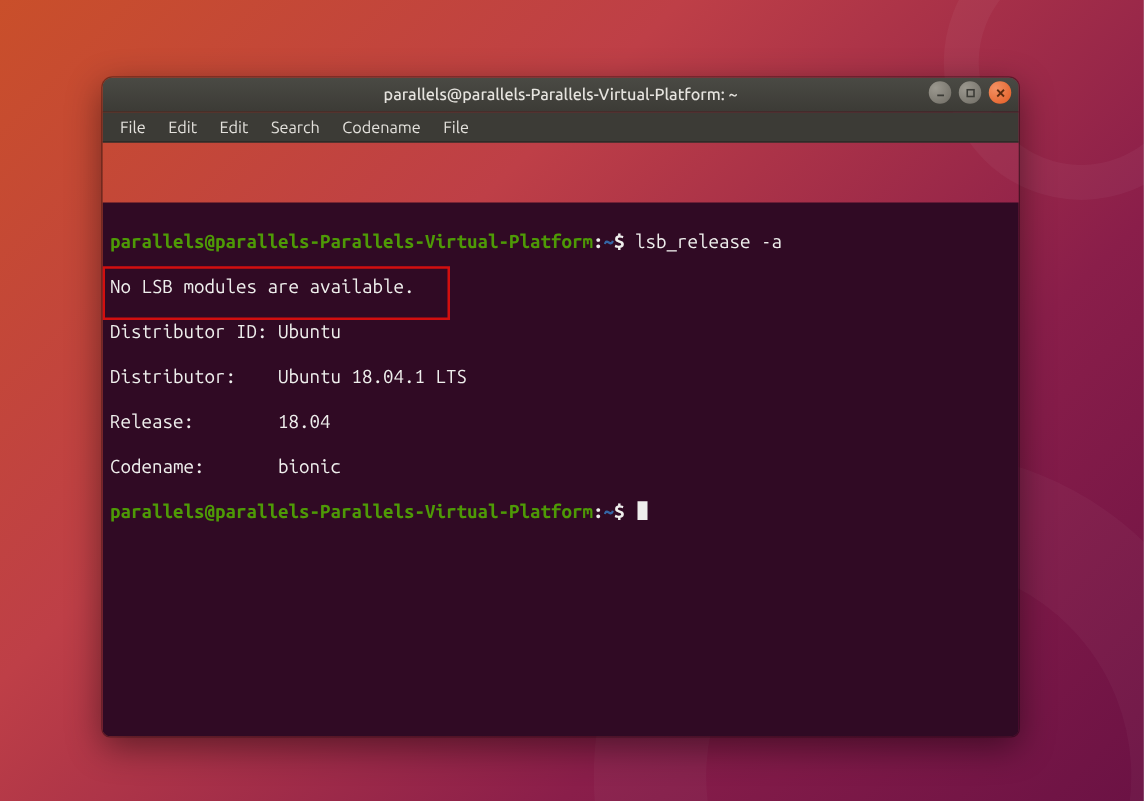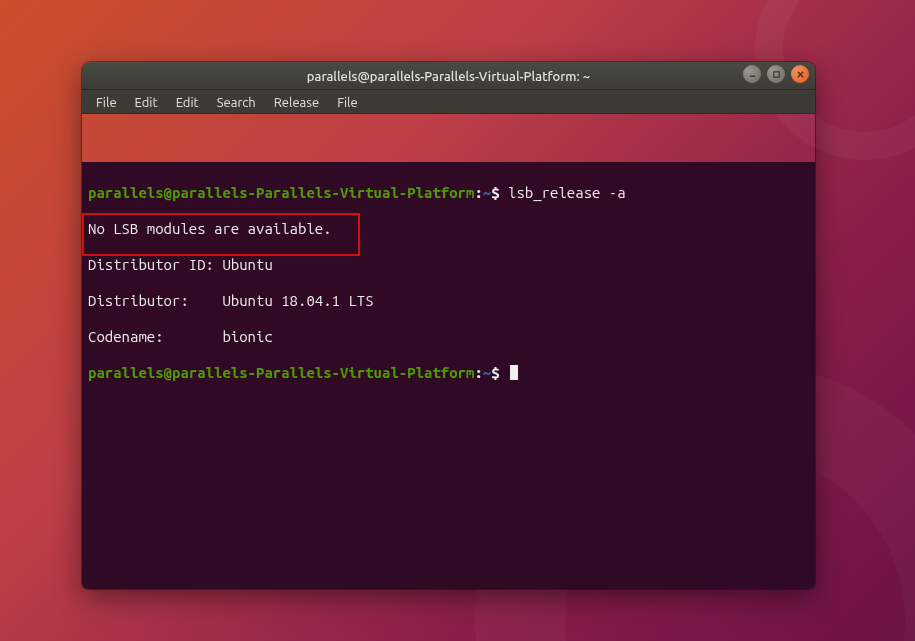--- a/index.html
+++ b/index.html
@@ -157,28 +157,29 @@
           </svg>
       </div>
     </div>
   </div>
 
   <div class="menubar">
     <span class="menu-item">File</span>
     <span class="menu-item">Edit</span>
     <span class="menu-item">Edit</span>
     <span class="menu-item">Search</span>
-    <span class="menu-item">Release</span>
+    <span class="menu-item">Codename</span>
     <span class="menu-item">File</span>
   </div>
 
   <div class="terminal">
 <span class="term-line"><span class="prompt-user">parallels@parallels-Parallels-Virtual-Platform</span><span class="prompt-sep">:</span><span class="prompt-path">~</span><span class="prompt-sep">$</span> <span>lsb_release -a</span></span>
 <span class="term-line">No LSB modules are available.</span>
 <span class="term-line">Distributor ID: Ubuntu</span>
 <span class="term-line">Distributor:    Ubuntu 18.04.1 LTS</span>
+<span class="term-line">Release:        18.04</span>
 <span class="term-line">Codename:       bionic</span>
 <span class="term-line"><span class="prompt-user">parallels@parallels-Parallels-Virtual-Platform</span><span class="prompt-sep">:</span><span class="prompt-path">~</span><span class="prompt-sep">$</span> <span class="cursor"></span></span>
 
     <div class="highlight-box" style="left:0px; top:51px; width:278px; height:43px;"></div>
   </div>
 
 </div>
 
 </body></html>

